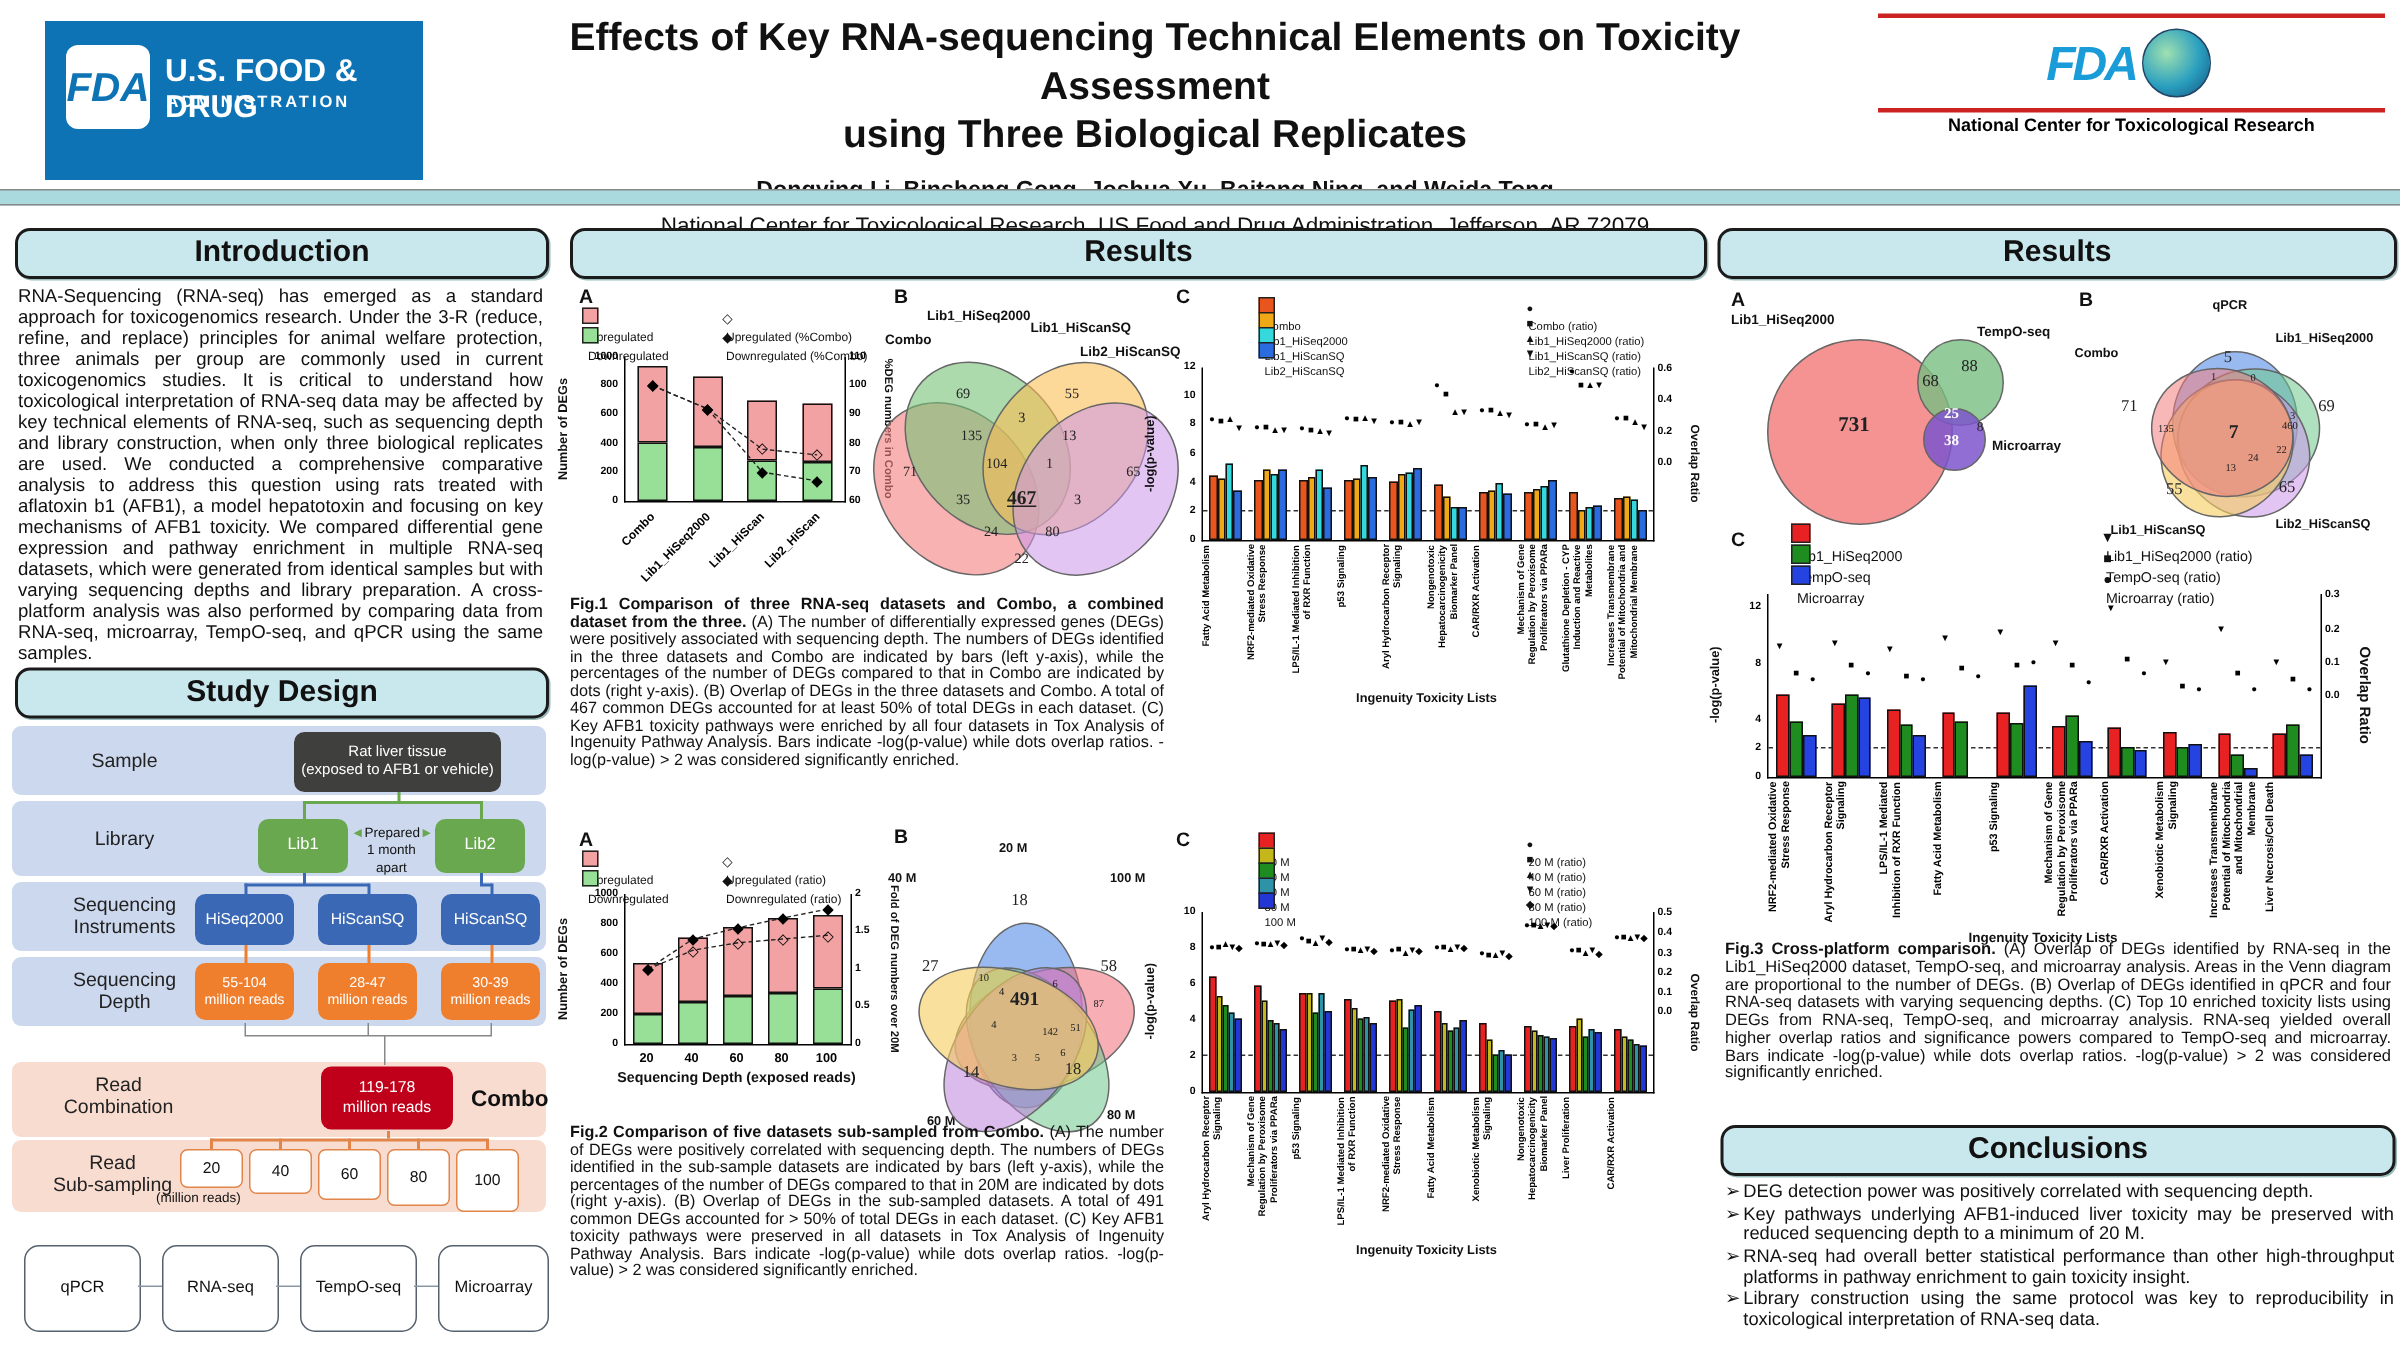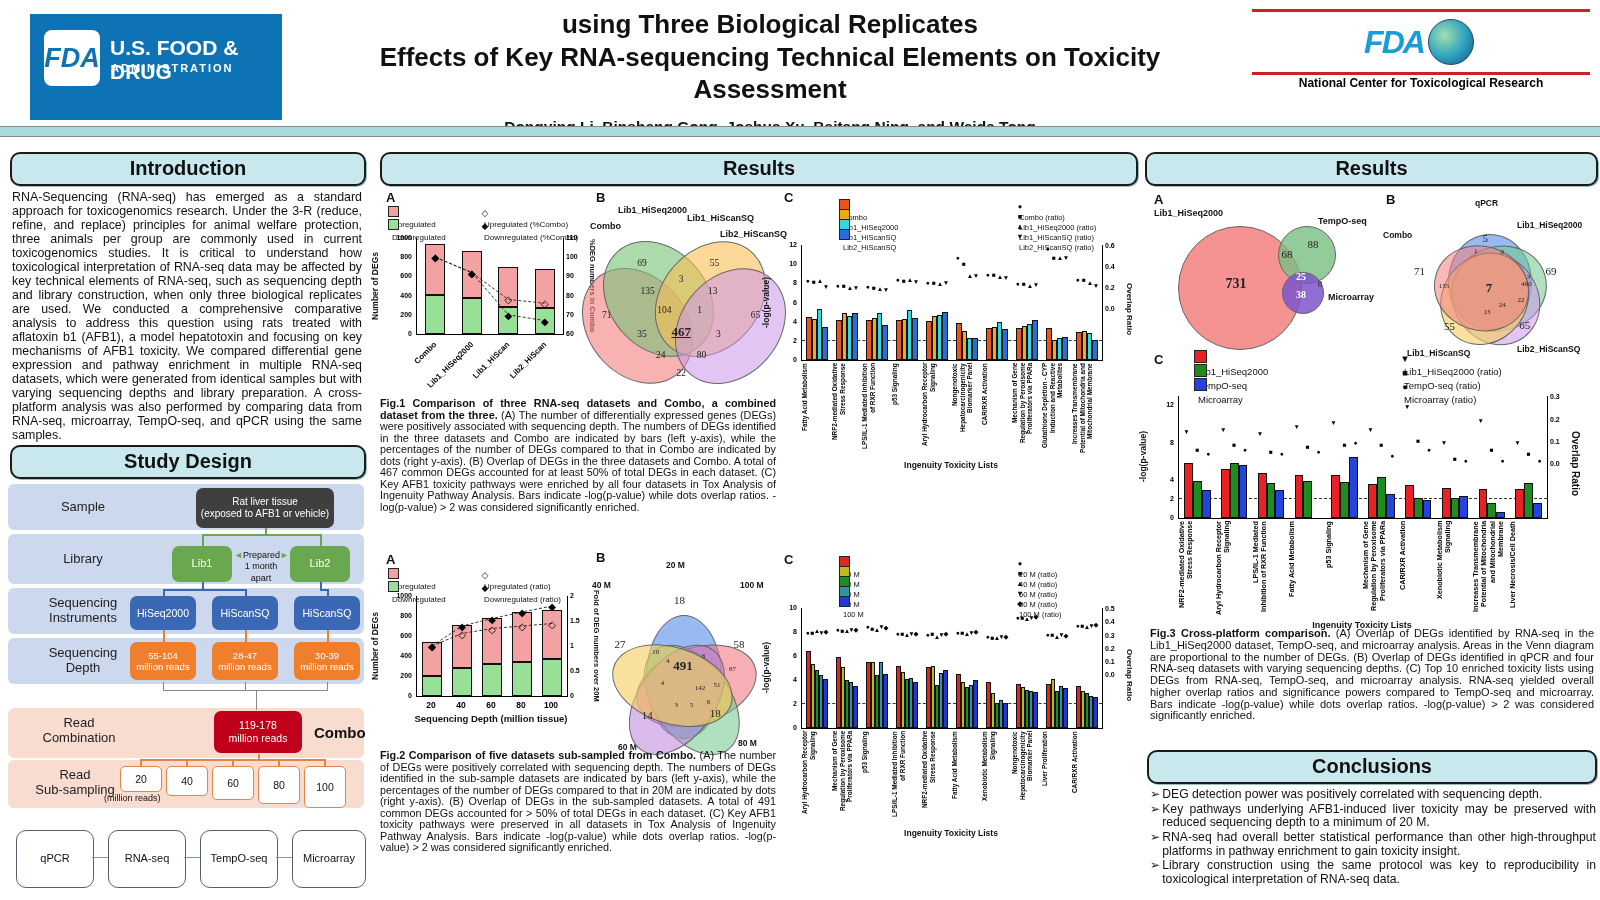--- a/index.html
+++ b/index.html
@@ -54,23 +54,24 @@
 
 <div id="poster">
 
   <div class="abs" id="fda-logo">
     <div class="abs" id="fda-sq">FDA</div>
     <div class="abs" style="left:80px;top:22px;color:#fff;font-weight:bold;font-size:21px;">U.S. FOOD &amp; DRUG</div>
     <div class="abs" style="left:81px;top:48px;color:#fff;font-weight:bold;font-size:11px;letter-spacing:2px;">ADMINISTRATION</div>
   </div>
 
   <div class="abs" style="left:300px;top:8px;width:940px;text-align:center;">
+    <div style="font-weight:bold;font-size:26px;line-height:1.25;">Effects of Key RNA-sequencing Technical Elements on Toxicity Assessment</div>
     <div style="font-weight:bold;font-size:26px;line-height:1.25;">using Three Biological Replicates</div>
-    <div style="font-weight:bold;font-size:26px;line-height:1.25;">Effects of Key RNA-sequencing Technical Elements on Toxicity Assessment</div>
     <div style="font-weight:bold;font-size:15.5px;margin-top:12px;">Dongying Li, Binsheng Gong, Joshua Xu, Baitang Ning, and Weida Tong</div>
+    <div style="font-size:15px;margin-top:6px;">National Center for Toxicological Research, US Food and Drug Administration, Jefferson, AR 72079</div>
   </div>
 
   <div class="abs" style="left:1248px;top:8px;width:346px;height:112px;">
     <div style="height:3px;background:#cc2222;margin:1px 4px;"></div>
     <div style="display:flex;align-items:center;justify-content:center;height:58px;">
       <span style="color:#1a9cd8;font-weight:900;font-style:italic;font-size:32px;letter-spacing:-2px;">FDA</span>
       <span style="display:inline-block;width:44px;height:44px;border-radius:50%;margin:0 4px;border:1px solid #246;
                    background:radial-gradient(circle at 35% 35%, #9fe0b0, #2a9fbf 55%, #14527f);"></span>
     </div>
     <div style="height:3px;background:#cc2222;margin:1px 4px;"></div>
@@ -393,21 +394,21 @@
       <div class="tick" style="left: 186px; top: 78px; font-weight: bold;">1</div>
       <div class="tick" style="left: 186px; top: 53px; font-weight: bold;">1.5</div>
       <div class="tick" style="left: 186px; top: 28px; font-weight: bold;">2</div>
       <div class="ytitle" style="left: -14px; top: 32px; height: 100px;">Number of DEGs</div>
       <div class="rtitle" style="left: 208px; top: 22px; height: 120px; font-size: 7.5px;">Fold of DEG numbers over 20M</div>
       <div class="tick" style="left: 32px; top: 136px; width: 30px; text-align: center; font-size: 8.5px; font-weight: bold;">20</div>
       <div class="tick" style="left: 62px; top: 136px; width: 30px; text-align: center; font-size: 8.5px; font-weight: bold;">40</div>
       <div class="tick" style="left: 92px; top: 136px; width: 30px; text-align: center; font-size: 8.5px; font-weight: bold;">60</div>
       <div class="tick" style="left: 122px; top: 136px; width: 30px; text-align: center; font-size: 8.5px; font-weight: bold;">80</div>
       <div class="tick" style="left: 152px; top: 136px; width: 30px; text-align: center; font-size: 8.5px; font-weight: bold;">100</div>
-      <div class="xtit" style="left: 12px; top: 149px; width: 190px; font-size: 9.5px;">Sequencing Depth (million tissue)</div>
+      <div class="xtit" style="left: 12px; top: 149px; width: 190px; font-size: 9.5px;">Sequencing Depth (exposed reads)</div>
     </div>
   <div class="abs" id="c-fig2b" style="left:590px;top:560px;width:186px;height:196px;">
       <div class="vl" style="left: 76px; top: 0px; font-size: 8.5px;">20 M</div>
       <div class="vl" style="left: 150px; top: 20px; font-size: 8.5px;">100 M</div>
       <div class="vl" style="left: 148px; top: 178px; font-size: 8.5px;">80 M</div>
       <div class="vl" style="left: 28px; top: 182px; font-size: 8.5px;">60 M</div>
       <div class="vl" style="left: 2px; top: 20px; font-size: 8.5px;">40 M</div>
       <div class="abs" style="left: 8px; top: 14px; width: 170px; height: 170px;">
         <div class="ve" style="left: 50%; top: 50%; width: 44%; height: 72%; margin-left: -22%; margin-top: -26%; background: rgba(85, 140, 230, 0.6); transform-origin: 50% 60%; transform: rotate(0deg);"></div>
         <div class="ve" style="left: 50%; top: 50%; width: 44%; height: 72%; margin-left: -22%; margin-top: -26%; background: rgba(240, 110, 120, 0.55); transform-origin: 50% 60%; transform: rotate(72deg);"></div>

